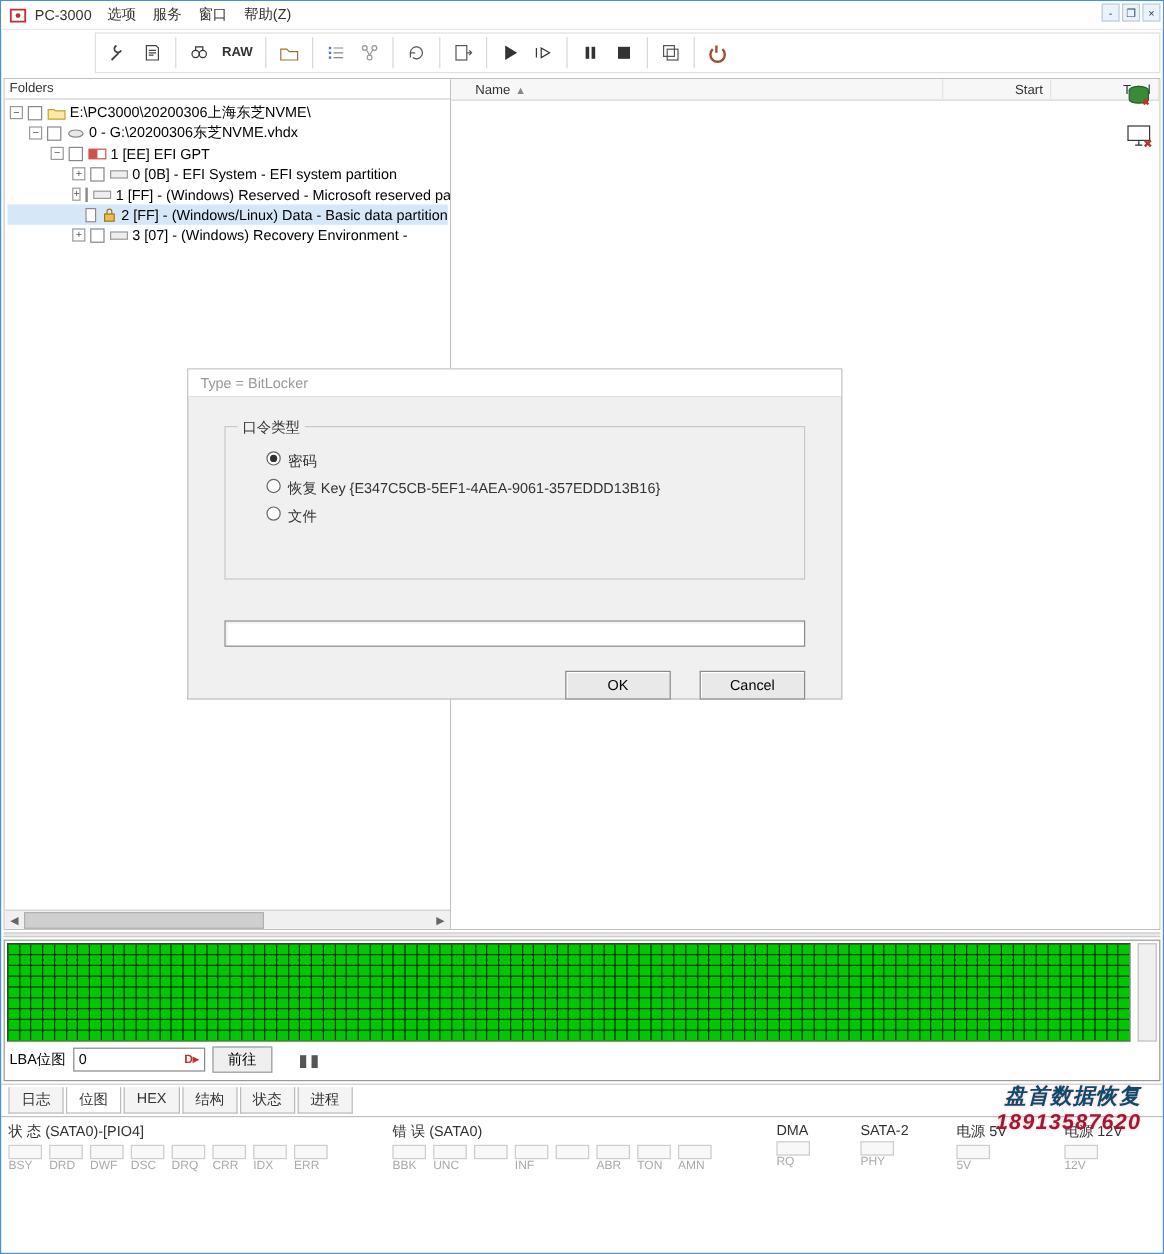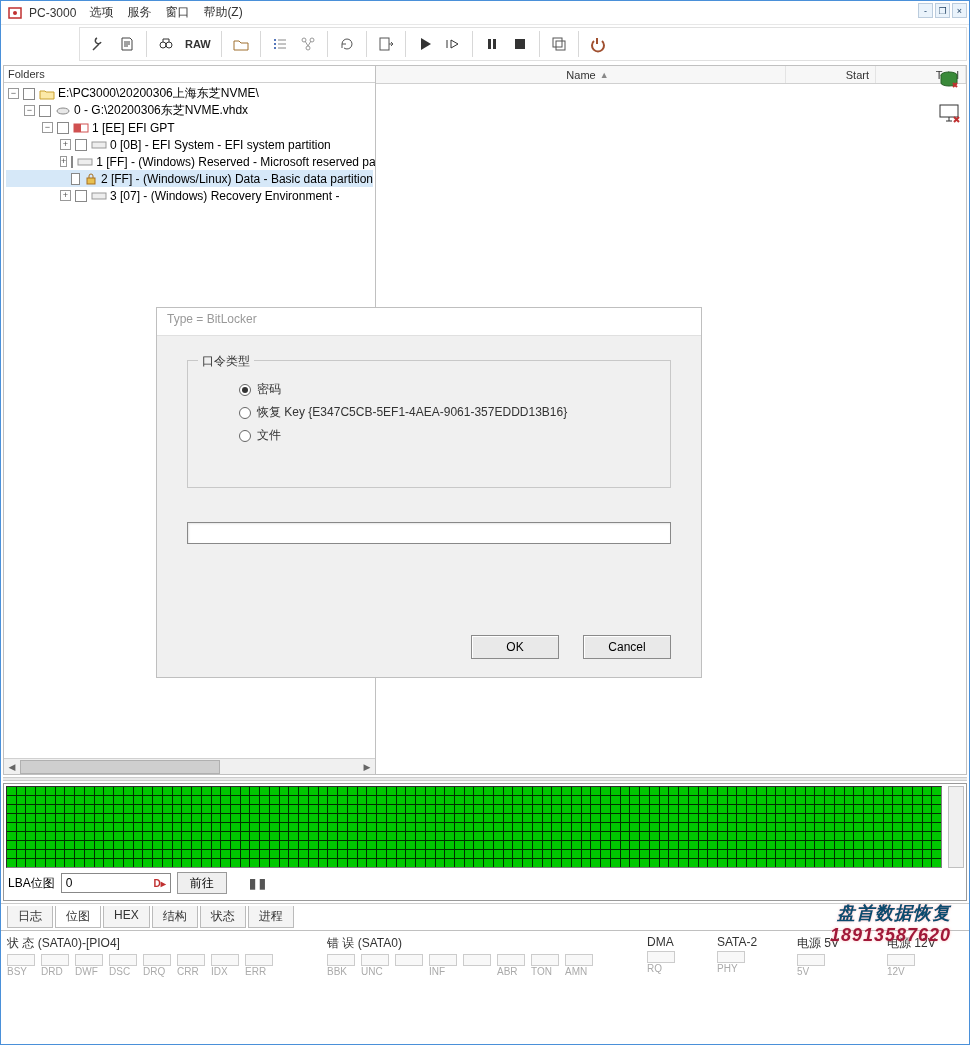--- a/index.html
+++ b/index.html
@@ -28,21 +28,21 @@
 .tree { flex: 1; overflow: auto; font-size: 12px; color: #000; padding: 2px; white-space: nowrap; position: relative; }
 .tree-row { display: flex; align-items: center; height: 17px; padding-left: 2px; }
 .tree-exp { width: 11px; height: 11px; border: 1px solid #999; margin-right: 2px; font-size: 9px; display: flex; align-items: center; justify-content: center; line-height: 1; color: #555; background:#fff; }
 .tree-spacer { width: 13px; display: inline-block; }
 .tree-cb { width: 12px; height: 12px; border: 1px solid #888; margin: 0 4px 0 2px; background:#fff; }
 .tree-label { font-size: 12px; white-space: nowrap; }
 .tree-row.selected { background: #d6e8f8; }
 .tree-icon { width: 16px; height: 12px; margin-right: 3px; display:inline-flex; align-items:center; justify-content:center; }
 .right-pane { flex: 1; display: flex; flex-direction: column; background: #fff; }
 .list-head { height: 18px; display: flex; background: #f7f7f7; border-bottom: 1px solid #d0d0d0; }
-.col { font-size: 11px; color: #333; border-right: 1px solid #e4e4e4; padding: 2px 6px; display: flex; align-items: center; justify-content: center; }
+.col { font-size: 11px; color: #333; border-right: 1px solid #e4e4e4; padding: 2px 6px; display: flex; align-items: center; }
 .col.name { flex: 1; }
 .col.start { width: 90px; justify-content:flex-end; }
 .col.total { width: 90px; justify-content:flex-end; }
 .list-body { flex: 1; background: #fff; }
 .hscroll { height: 16px; background: #f0f0f0; border-top: 1px solid #d0d0d0; position: relative; }
 .hscroll .thumb { position: absolute; left: 16px; top: 1px; height: 14px; width: 200px; background: #cfcfcf; border: 1px solid #b0b0b0; }
 .hscroll .arrow { position: absolute; width: 16px; height: 16px; top:0; display:flex; align-items:center; justify-content:center; font-size:9px; color:#666; }
 .splitter { height: 4px; background: #e8e8e8; border-top:1px solid #ccc; border-bottom:1px solid #ccc; margin: 0 2px; }
 .bitmap-panel { margin: 2px; border: 1px solid #999; padding: 2px; display: flex; flex-direction: column; }
 .bitmap-grid { height: 82px; background: #00c000; border: 1px inset #808080; overflow:hidden; position:relative; }
@@ -60,26 +60,26 @@
 .status-row { display:flex; gap: 20px; }
 .stat-group { display:flex; flex-direction:column; gap:2px; }
 .stat-title { font-size: 12px; color:#333; }
 .led-row { display:flex; gap: 6px; }
 .led { display:flex; flex-direction:column; }
 .led-box { width: 28px; height: 12px; border: 1px solid #ccc; background: #f8f8f8; }
 .led-lbl { font-size: 10px; color:#aaa; }
 .right-icons { position:absolute; right:0; top:60px; width:40px; display:flex; flex-direction:column; align-items:center; gap:8px; padding-top:8px; }
 .right-icons .ri { width:24px; height:24px; }
 
-.dialog { position: absolute; left: 155px; top: 306px; width: 546px; height: 371px; background: #f0f0f0; border: 1px solid #bfbfbf; z-index: 50; display:flex; flex-direction:column; }
+.dialog { position: absolute; left: 155px; top: 306px; width: 546px; height: 276px; background: #f0f0f0; border: 1px solid #bfbfbf; z-index: 50; display:flex; flex-direction:column; }
 .dialog-title { height: 28px; padding: 4px 10px; font-size: 12px; color: #999; background: #fff; border-bottom: 1px solid #e0e0e0; }
 .dialog-body { flex:1; padding: 24px 30px 10px; }
-.fieldset { border: 1px solid #c8c8c8; padding: 14px 35px 20px; position: relative; height: 128px; }
+.fieldset { border: 1px solid #c8c8c8; padding: 14px 18px 20px; position: relative; height: 128px; }
 .fieldset-legend { position: absolute; top: -8px; left: 10px; background: #f0f0f0; padding: 0 4px; font-size: 12px; color: #333; }
-.radio-row { display:flex; align-items:center; gap:6px; font-size:12px; color:#333; margin: 6px 0; padding-left: 16px; }
+.radio-row { display:flex; gap:6px; font-size:12px; color:#333; margin: 6px 0; padding-left: 16px; }
 .radio-row .radio { width:12px; height:12px; border:1px solid #666; border-radius:50%; display:flex; align-items:center; justify-content:center; background:#fff; }
 .radio-row .radio.checked::after { content:""; width:6px; height:6px; background:#333; border-radius:50%; }
 .dialog-input { margin-top: 34px; width: 100%; height: 22px; border: 1px solid #888; background:#fff; box-shadow: inset 1px 1px 2px rgba(0,0,0,.1); }
 .dialog-btns { display:flex; justify-content:flex-end; gap: 24px; padding: 10px 30px 18px; }
 .dialog-btns button { width: 88px; height: 24px; font-size:12px; border:1px solid #8a8a8a; background: #e9e9e9; box-shadow: 1px 1px 0 #fff inset; }
 .watermark { position:absolute; right: 18px; bottom: 98px; text-align:right; pointer-events:none; }
 .watermark .w1 { font-size: 18px; font-style: italic; color: #0c4a6e; font-weight: bold; text-shadow: 0 0 3px rgba(255,100,100,.4); letter-spacing:1px; }
 .watermark .w2 { font-size: 18px; font-style: italic; color: #a01838; font-weight: bold; text-shadow: 0 0 3px rgba(255,100,100,.4); letter-spacing:1px; }
 </style>
 </head>

